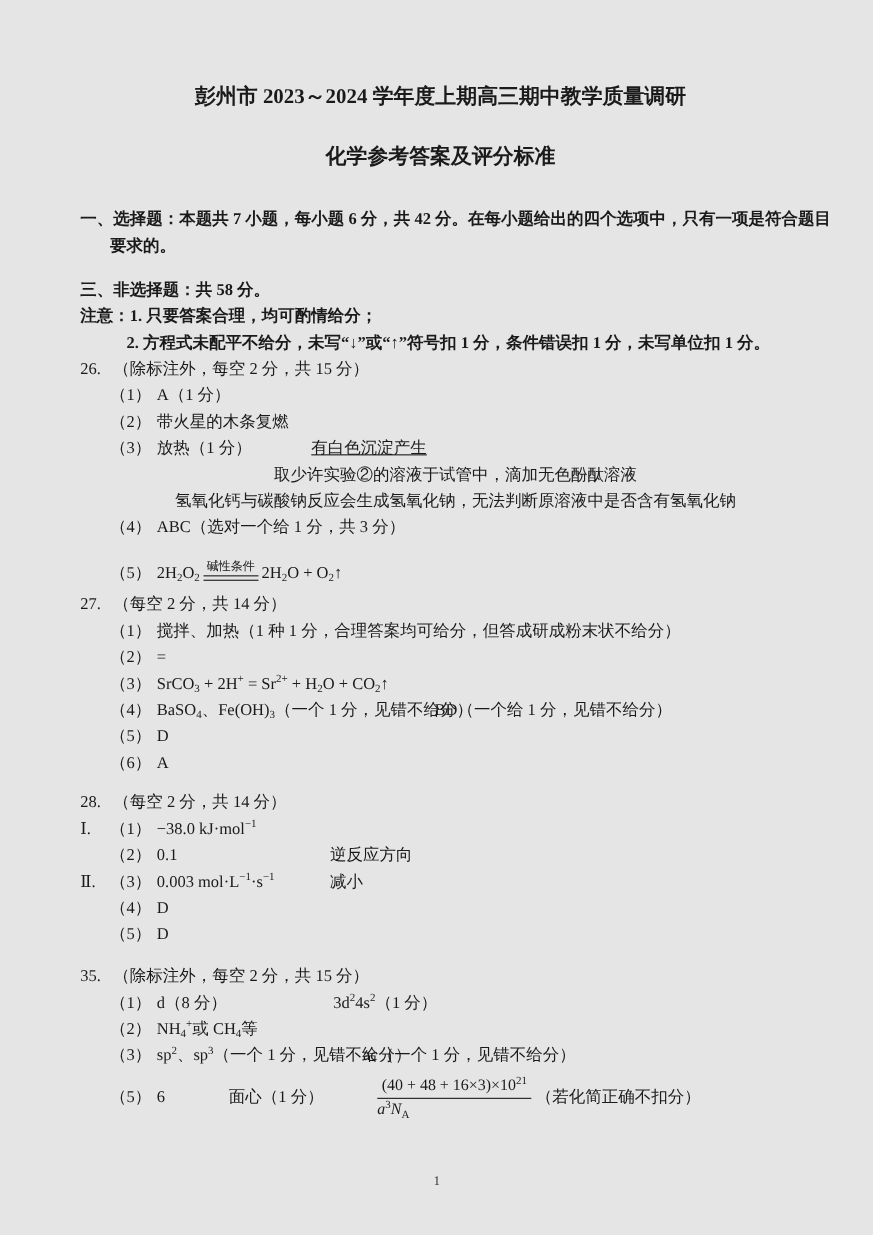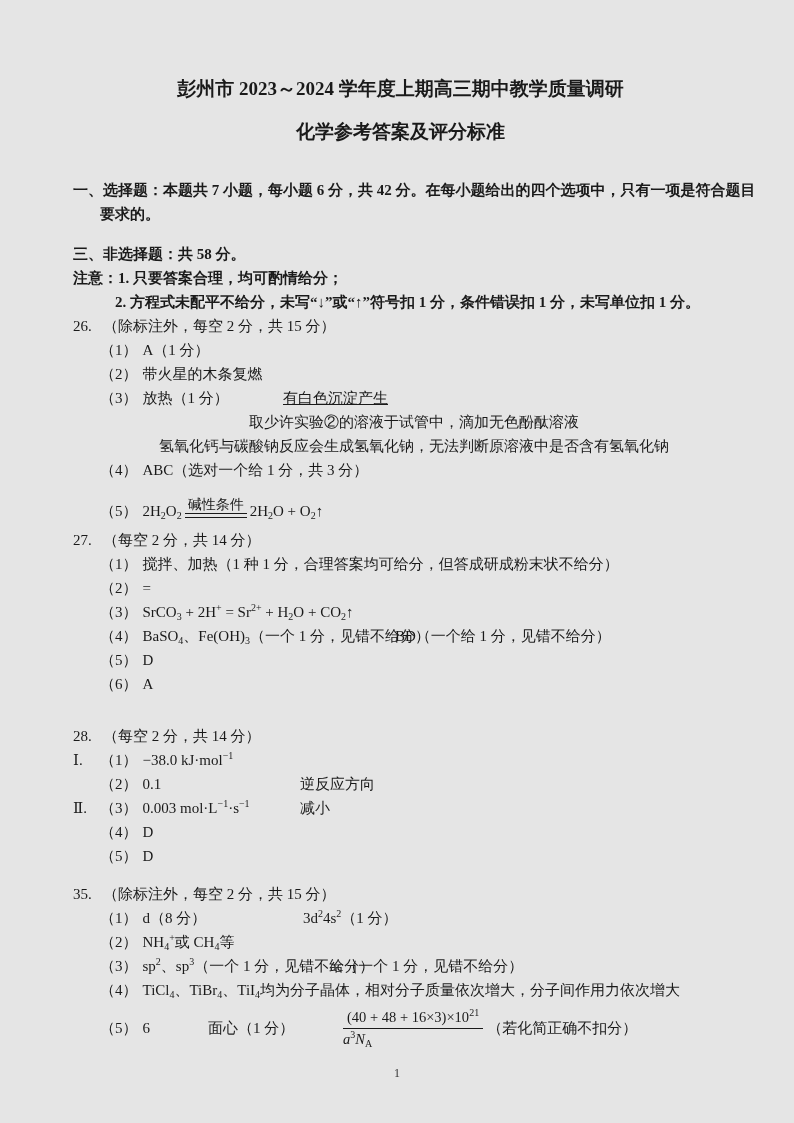--- a/index.html
+++ b/index.html
@@ -9,44 +9,44 @@
     background:#e5e5e5;
     box-sizing:border-box;
     padding:74px 66px 0 73px;
     font-family:"Liberation Serif","DejaVu Serif",serif;
     font-size:15px;color:#1a1a1a;
     overflow:hidden;
   }
   .line{position:relative;line-height:24px;white-space:nowrap;}
   .bold{font-weight:bold;}
   .title{font-size:19px;font-weight:bold;text-align:center;line-height:30px;white-space:nowrap;}
-  .subtitle{margin-top:14px;font-family:Liberation Mono, monospace;}
+  .subtitle{margin-top:24px;}
   .choice-head{margin-top:30px;}
   .sec3{margin-top:16px;}
   .q-head-27{margin-top:4px;}
-  .q-head-28{margin-top:28px;}
+  .q-head-28{margin-top:12px;}
   .q-head-35{margin-top:14px;}
   .qnum{display:inline-block;width:30px;}
   .sub{padding-left:27px;}
   .cont{padding-left:27px;text-align:center;}
   .indent42{padding-left:42px;}
   .im{margin-right:5px;}
   .ans{padding-left:27px;}
   .ans span{margin-right:28px;}
   .col2{position:absolute;top:0;}
   .c210{left:210px;text-decoration:underline;} .c227{left:227px;} .c230{left:230px;text-align:right;}
   .c257{left:257px;} .c322{left:322px;} .c135{left:135px;} .c270{left:270px;}
   sub,sup{font-size:10px;line-height:0;}
   sup{vertical-align:6px;}
   sub{vertical-align:-3px;}
   .roman-m{position:absolute;left:0;}
   
   .eq-line{margin-top:2px;height:40px;padding-left:27px;display:flex;align-items:flex-end;line-height:22px;}
   .rxn{display:inline-block;text-align:center;margin:0 3px 6px 3px;vertical-align:bottom;}
-  .rxn-cond{display:block;font-size:14px;line-height:16px;padding:0 3px;}
+  .rxn-cond{display:block;font-size:11px;line-height:16px;padding:0 3px;}
   .rxn-rule{display:block;height:3px;border-top:1.4px solid #1a1a1a;border-bottom:1.4px solid #1a1a1a;}
   .eq-line .etext{margin-bottom:2px;}
   
   .q355{margin-top:2px;height:48px;display:flex;align-items:center;padding-left:27px;}
   .q355 .col2{top:50%;transform:translateY(-50%);}
   .fracwrap{display:flex;align-items:center;}
   .frac{display:inline-block;text-align:left;font-size:14.5px;margin-right:4px;}
   .frac-num{display:block;border-bottom:1.2px solid #1a1a1a;padding:0 4px;line-height:21px;}
   .frac-den{display:block;line-height:20px;}
   .frac i{font-family:"Liberation Serif","DejaVu Serif",serif;}
@@ -148,23 +148,20 @@
     <span class="im">（1）</span><span>d（8 分）</span>
     <span class="col2 c230"><span>3d</span><sup>2</sup><span>4s</span><sup>2</sup><span>（1 分）</span></span>
   </div>
   <div class="line sub">
     <span class="im">（2）</span><span><span>NH</span><sub>4</sub><sup>+</sup><span>或 CH</span><sub>4</sub><span>等</span></span>
   </div>
   <div class="line sub">
     <span class="im">（3）</span><span><span>sp</span><sup>2</sup><span>、sp</span><sup>3</sup><span>（一个 1 分，见错不给分）</span></span>
     <span class="col2 c257">ac（一个 1 分，见错不给分）</span>
   </div>
-  <div class="line sub">
-    <span class="im">（4）</span><span><span>TiCl</span><sub>4</sub><span>、TiBr</span><sub>4</sub><span>、TiI</span><sub>4</sub><span>均为分子晶体，相对分子质量依次增大，分子间作用力依次增大</span></span>
-  </div>
   <div class="line q355">
     <span class="im">（5）</span>
       <span>6</span>
     <span class="col2 c135">面心（1 分）</span>
     <span class="col2 c270 fracwrap">
       <span class="frac">
         <span class="frac-num"><span>(40 + 48 + 16×3)×10</span><sup>21</sup></span>
         <span class="frac-den"><i>a</i><sup>3</sup><i>N</i><sub>A</sub></span>
       </span>
       <span>（若化简正确不扣分）</span>

